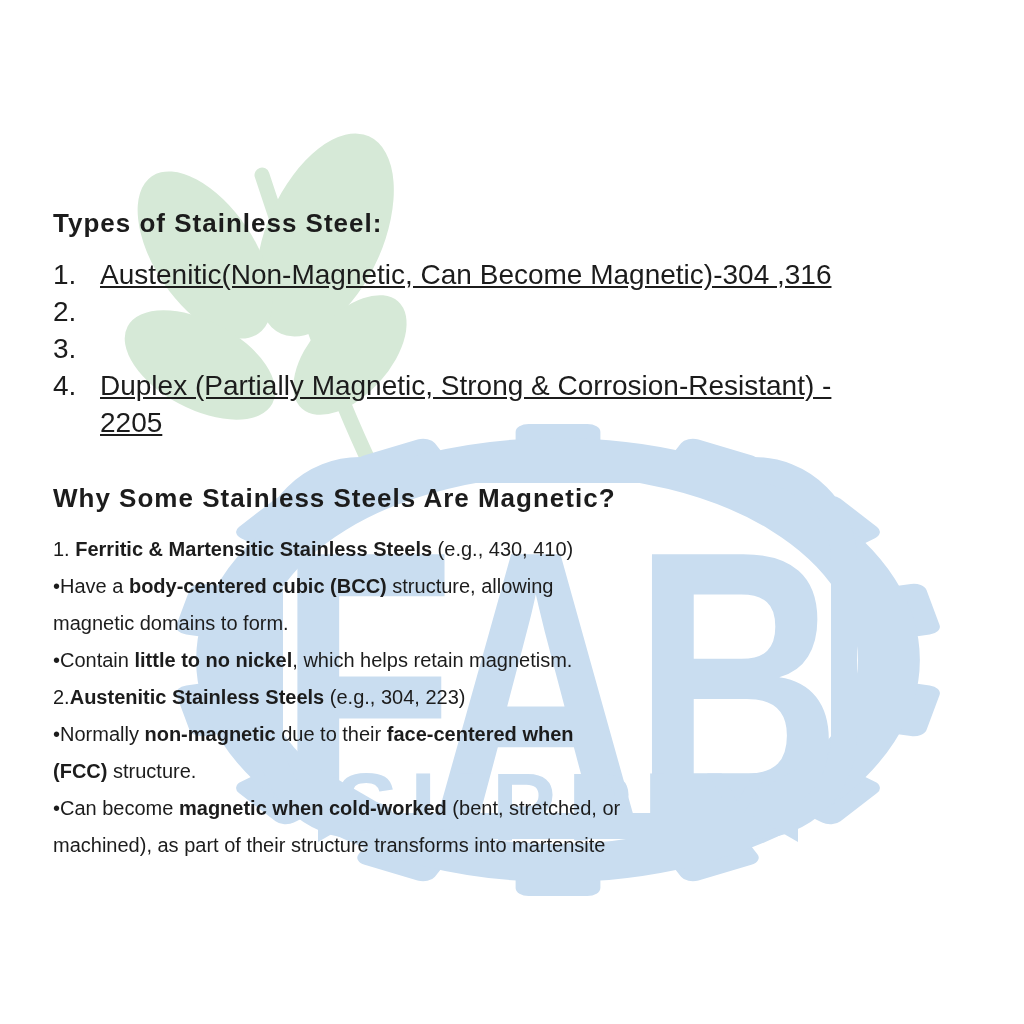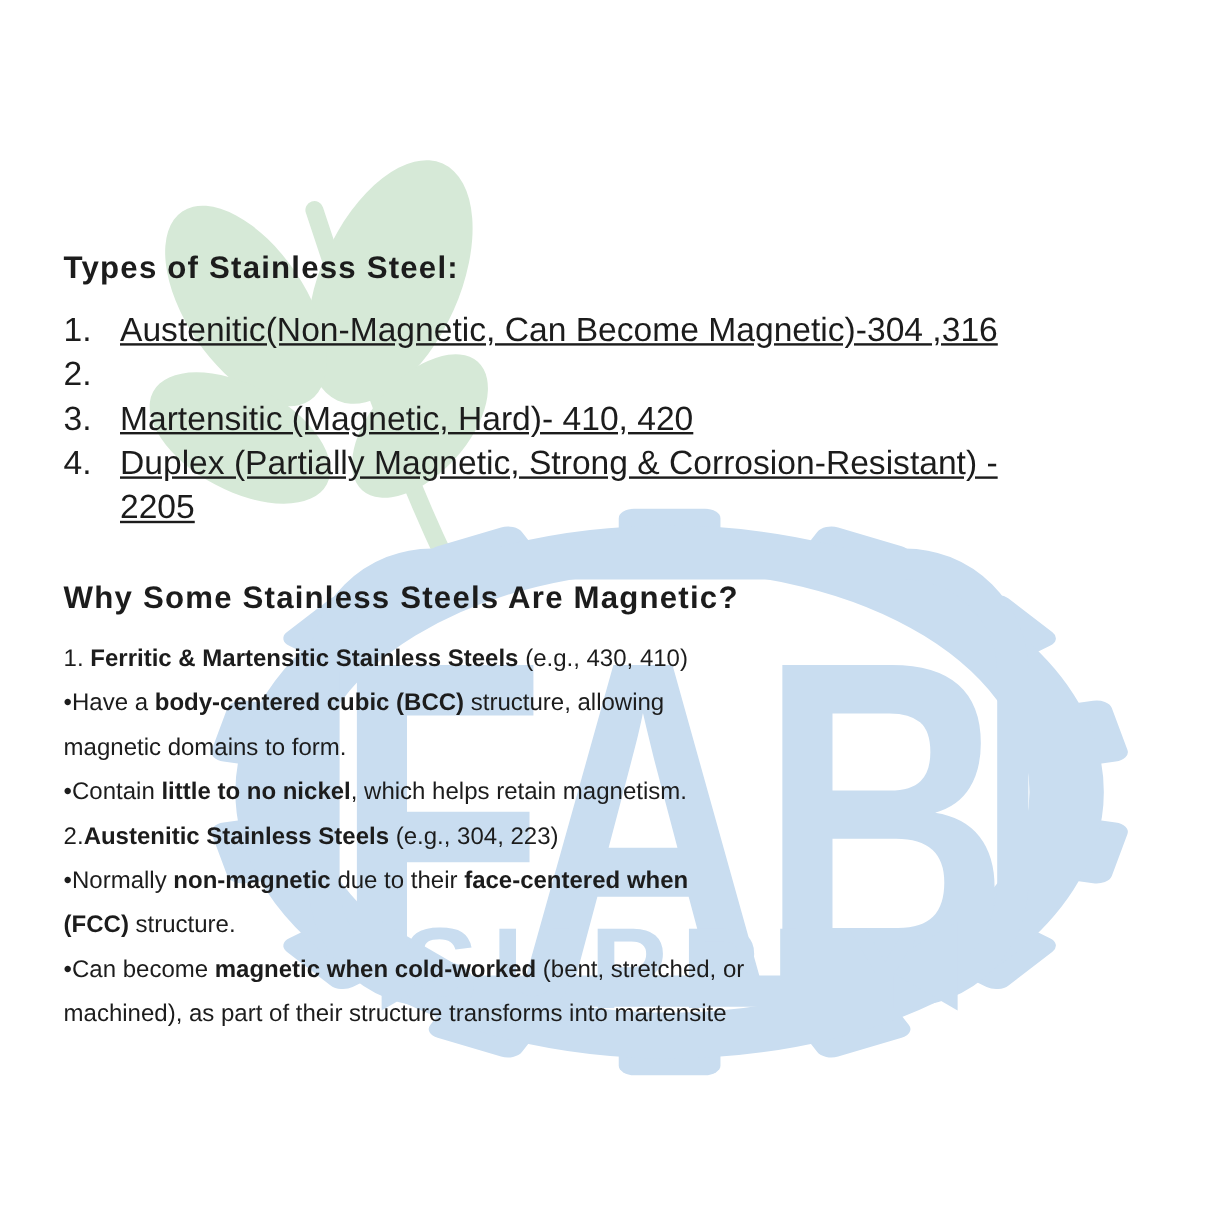--- a/index.html
+++ b/index.html
@@ -75,23 +75,20 @@
         <span class="num">1.</span>
         <div>
           <div class="line">Austenitic(Non-Magnetic, Can Become Magnetic)-304 ,316</div>
         </div>
       </div>
       <div class="list-row">
         <span class="num">2.</span>
       </div>
       <div class="list-row">
         <span class="num">3.</span>
-        <div>
-          <div class="line">Martensitic (Magnetic, Hard)- 410, 420</div>
-        </div>
       </div>
       <div class="list-row">
         <span class="num">4.</span>
         <div>
           <div class="line">Duplex (Partially Magnetic, Strong &amp; Corrosion-Resistant) -</div>
           <div class="line">2205</div>
         </div>
       </div>
     </div>
 

